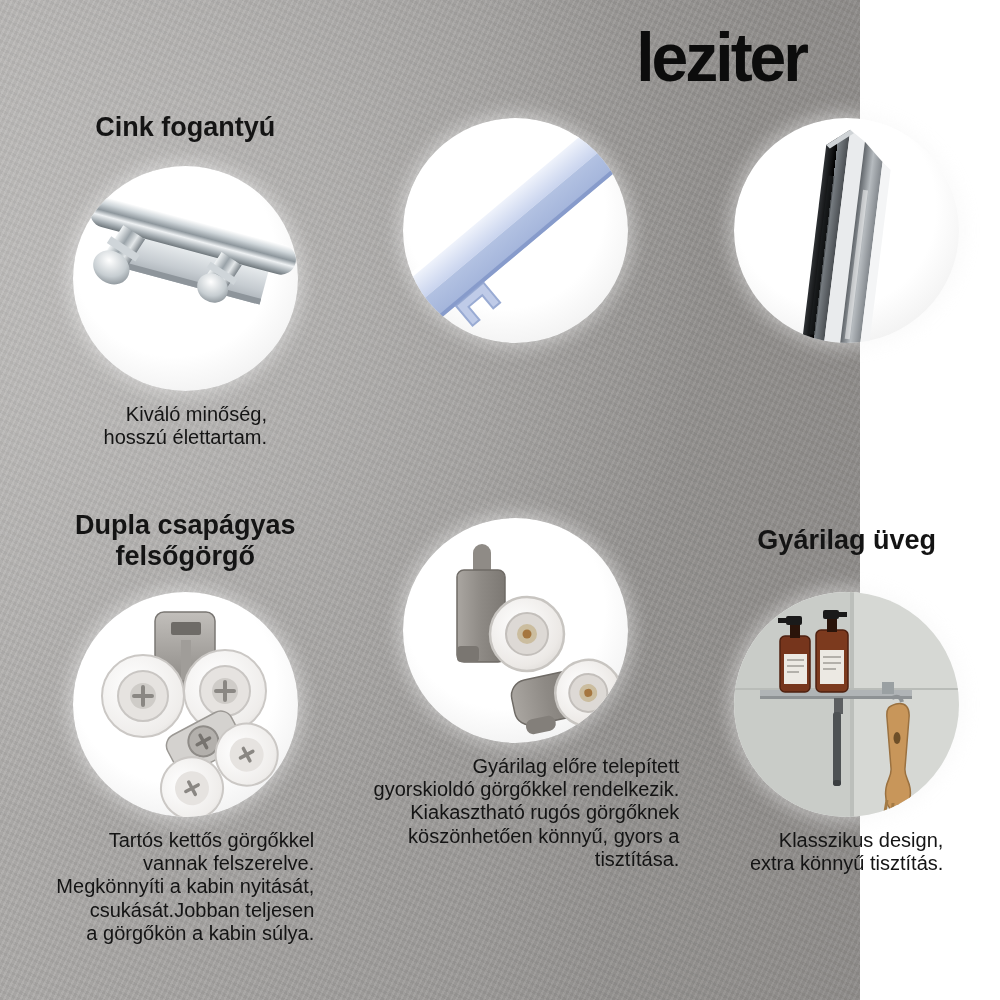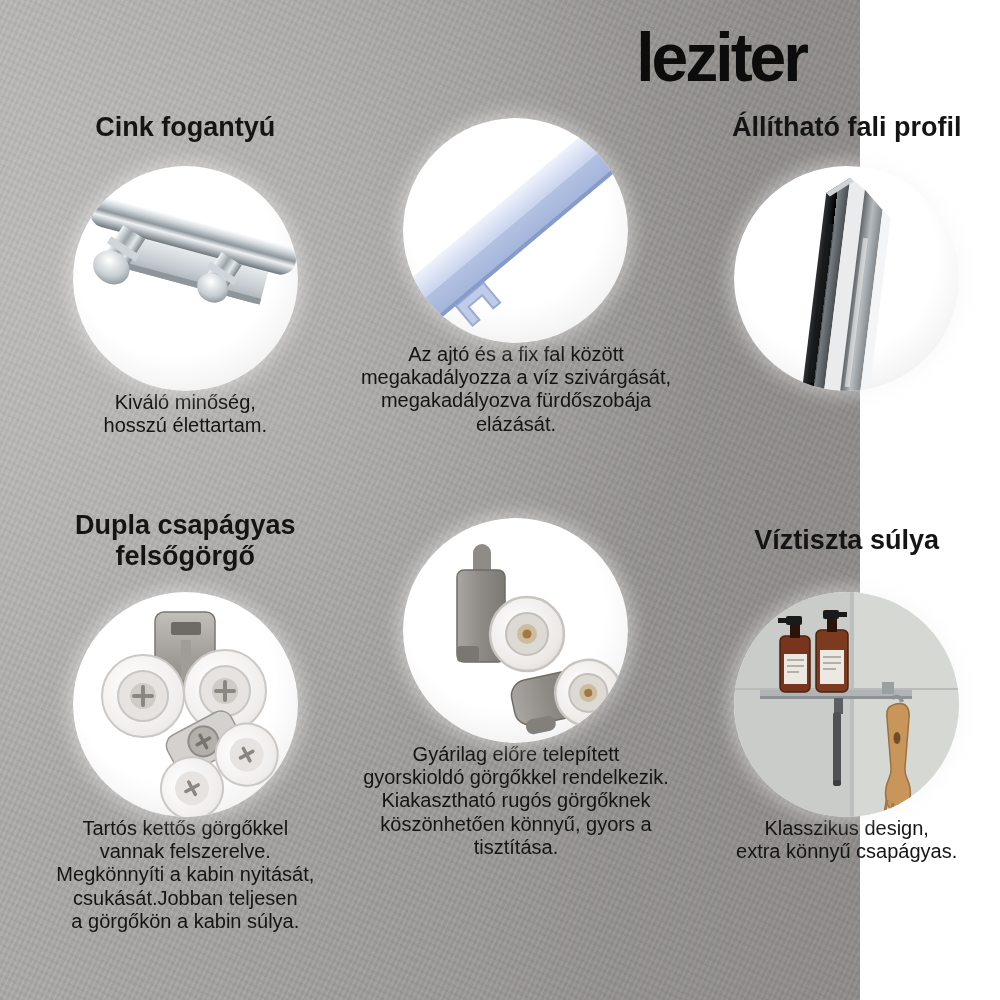--- a/index.html
+++ b/index.html
@@ -42,22 +42,24 @@
   .row2 .title{ height:74px; }
   .circle{
     margin-top:14px;
     width:225px; height:225px; border-radius:50%;
     background:radial-gradient(circle at 45% 40%, #ffffff 55%, #efefef 82%, #e3e3e2 100%);
     box-shadow:0 0 18px 5px rgba(245,245,245,0.45);
     overflow:hidden; position:relative;
   }
   .circle svg{ display:block; width:225px; height:225px; }
   .desc{
+    margin-top:12px;
     font-size:20px; line-height:1.16;
     white-space:pre-line;
+    text-align:right;
   }
 </style>
 </head>
 <body>
 
 <div class="page">
 
   <div class="logo">leziter</div>
 
   <div class="row row1">
@@ -130,27 +132,23 @@
             <rect x="-30" y="78" width="290" height="5" fill="#ffffff" opacity="0.95"></rect>
             <rect x="-30" y="82" width="290" height="24" fill="url(#defTop)"></rect>
             <rect x="-30" y="106" width="290" height="26" fill="url(#defFront)"></rect>
             <rect x="-30" y="128" width="290" height="4" fill="#7f95c7" opacity="0.8"></rect>
             <g transform="translate(18 132)">
               <path d="M0 0 v26 h9 v-17 h18 v17 h9 v-26 z" fill="#b9c6e6" opacity="0.9" stroke="#8ea2cf" stroke-width="2"></path>
             </g>
           </g>
         </svg>
       </div>
-      <p class="desc">Az ajtó és a fix fal között
-megakadályozza a víz szivárgását,
-megakadályozva fürdőszobája elázását.</p>
-    </section>
-
-    <section class="card">
-      <h2 class="title">Állítható fali profil</h2>
+    </section>
+
+    <section class="card">
       <div class="circle">
         <svg viewBox="0 0 225 225">
           <defs>
             <linearGradient id="pDark" x1="0" y1="0" x2="1" y2="0">
               <stop offset="0" stop-color="#2e3134"></stop>
                 <stop offset="0.5" stop-color="#7d8setColor388"></stop>
               <stop offset="0.5" stop-color="#7d8388"></stop>
                 <stop offset="1" stop-color="#4a4e52"></stop>
             </linearGradient>
             <linearGradient id="pMid" x1="0" y1="0" x2="1" y2="0">
@@ -263,21 +261,21 @@
           </g>
         </svg>
       </div>
       <p class="desc">Gyárilag előre telepített
 gyorskioldó görgőkkel rendelkezik.
 Kiakasztható rugós görgőknek
 köszönhetően könnyű, gyors a tisztítása.</p>
     </section>
 
     <section class="card">
-      <h2 class="title">Víztiszta súlya</h2>
+      <h2 class="title">Gyárilag üveg</h2>
       <div class="circle">
         <svg viewBox="0 0 225 225">
           <rect x="0" y="0" width="118" height="225" fill="#c9ccc8"></rect>
           <rect x="118" y="0" width="107" height="225" fill="#d6d8d4"></rect>
           <rect x="116" y="0" width="4" height="225" fill="#bcbfbb"></rect>
           <rect x="0" y="96" width="225" height="2" fill="#b9bcb8"></rect>
 
           <rect x="26" y="98" width="152" height="8" fill="#b0b4b6"></rect>
           <rect x="26" y="104" width="152" height="3" fill="#8e9294"></rect>
           <rect x="148" y="90" width="12" height="12" fill="#9aa0a2"></rect>
@@ -308,17 +306,17 @@
 
           <g>
             <path d="M158 106 q8 -4 10 4" stroke="#8e9294" stroke-width="4" fill="none"></path>
             <path d="M162 112 c10 -2 14 4 13 14 l-4 50 c-1 8 4 12 5 20 c2 14 -4 24 -12 24 c-9 0 -14 -10 -12 -24 c1 -8 6 -12 5 -20 l-4 -50 c-1 -10 2 -12 9 -14 z" fill="#c8965a" stroke="#9a7140" stroke-width="1.5"></path>
             <ellipse cx="163" cy="146" rx="3.5" ry="6" fill="#6e4f28"></ellipse>
             <path d="M153 208 l-2 12 M159 211 l-1 12 M165 212 l0 12 M171 210 l2 12" stroke="#a37a44" stroke-width="3"></path>
           </g>
         </svg>
       </div>
       <p class="desc">Klasszikus design,
-extra könnyű csapágyas.</p>
+extra könnyű tisztítás.</p>
     </section>
   </div>
 
 </div>
 
 </body></html>

